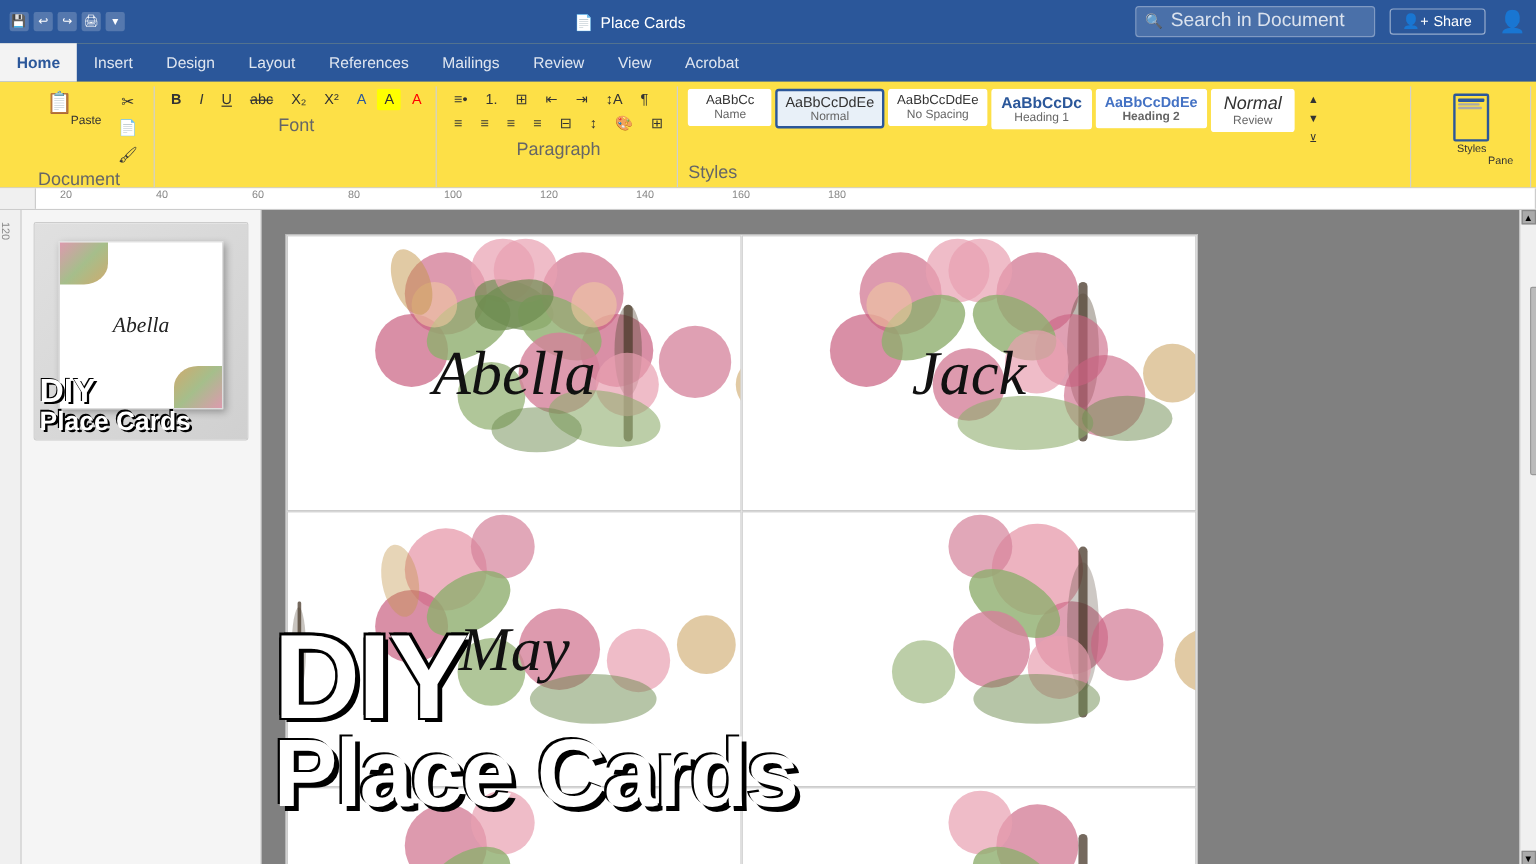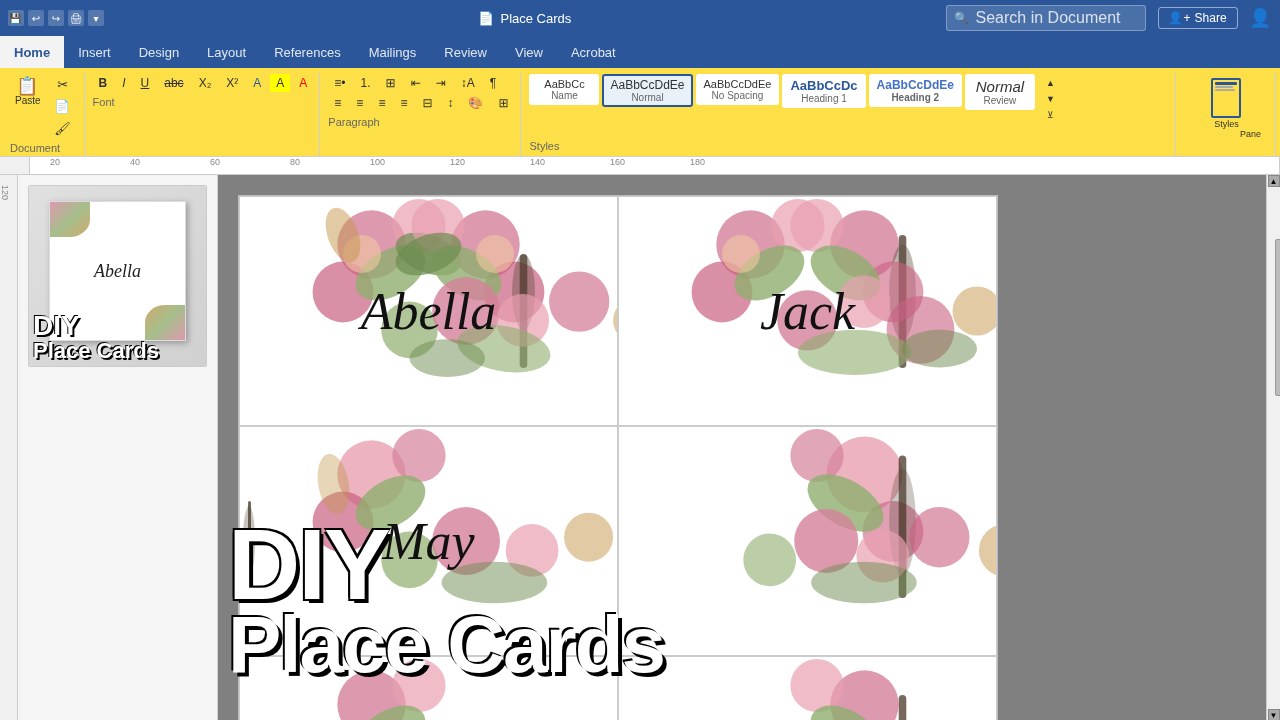--- a/index.html
+++ b/index.html
@@ -78,23 +78,23 @@
       padding: 2px 6px;
       min-width: 40px;
     }
     .ribbon-group-content {
       display: flex;
       align-items: flex-start;
       gap: 2px;
       flex: 1;
     }
     .ribbon-group-label {
-      font-size: 11px;
+      font-size: 15px;
       color: #666;
-      text-align: left;
+      text-align: center;
       width: 100%;
       margin-top: 2px;
     }
     .rbn-btn {
       display: flex; flex-direction: column; align-items: center; justify-content: center;
       padding: 3px 5px;
       border-radius: 3px;
       cursor: pointer;
       font-size: 10px;
       color: #333;
@@ -319,21 +319,21 @@
     <div class="ribbon-tab">View</div>
     <div class="ribbon-tab">Acrobat</div>
   </div>
 
   <div id="ribbon-content">
 
     <div class="ribbon-group">
       <div class="ribbon-group-content">
         <div class="rbn-btn">
           <div class="rbn-icon">📋</div>
-          <span style="font-size:10px;">Paste</span>
+          <span style="font-size:10px;margin-left:44px;">Paste</span>
         </div>
         <div style="display:flex;flex-direction:column;gap:1px;">
           <div class="rbn-btn" style="font-size:13px;">✂</div>
           <div class="rbn-btn" style="font-size:13px;">📄</div>
           <div class="rbn-btn" style="font-size:13px;">🖌</div>
         </div>
       </div>
       <div class="ribbon-group-label">Document</div>
     </div>
 

